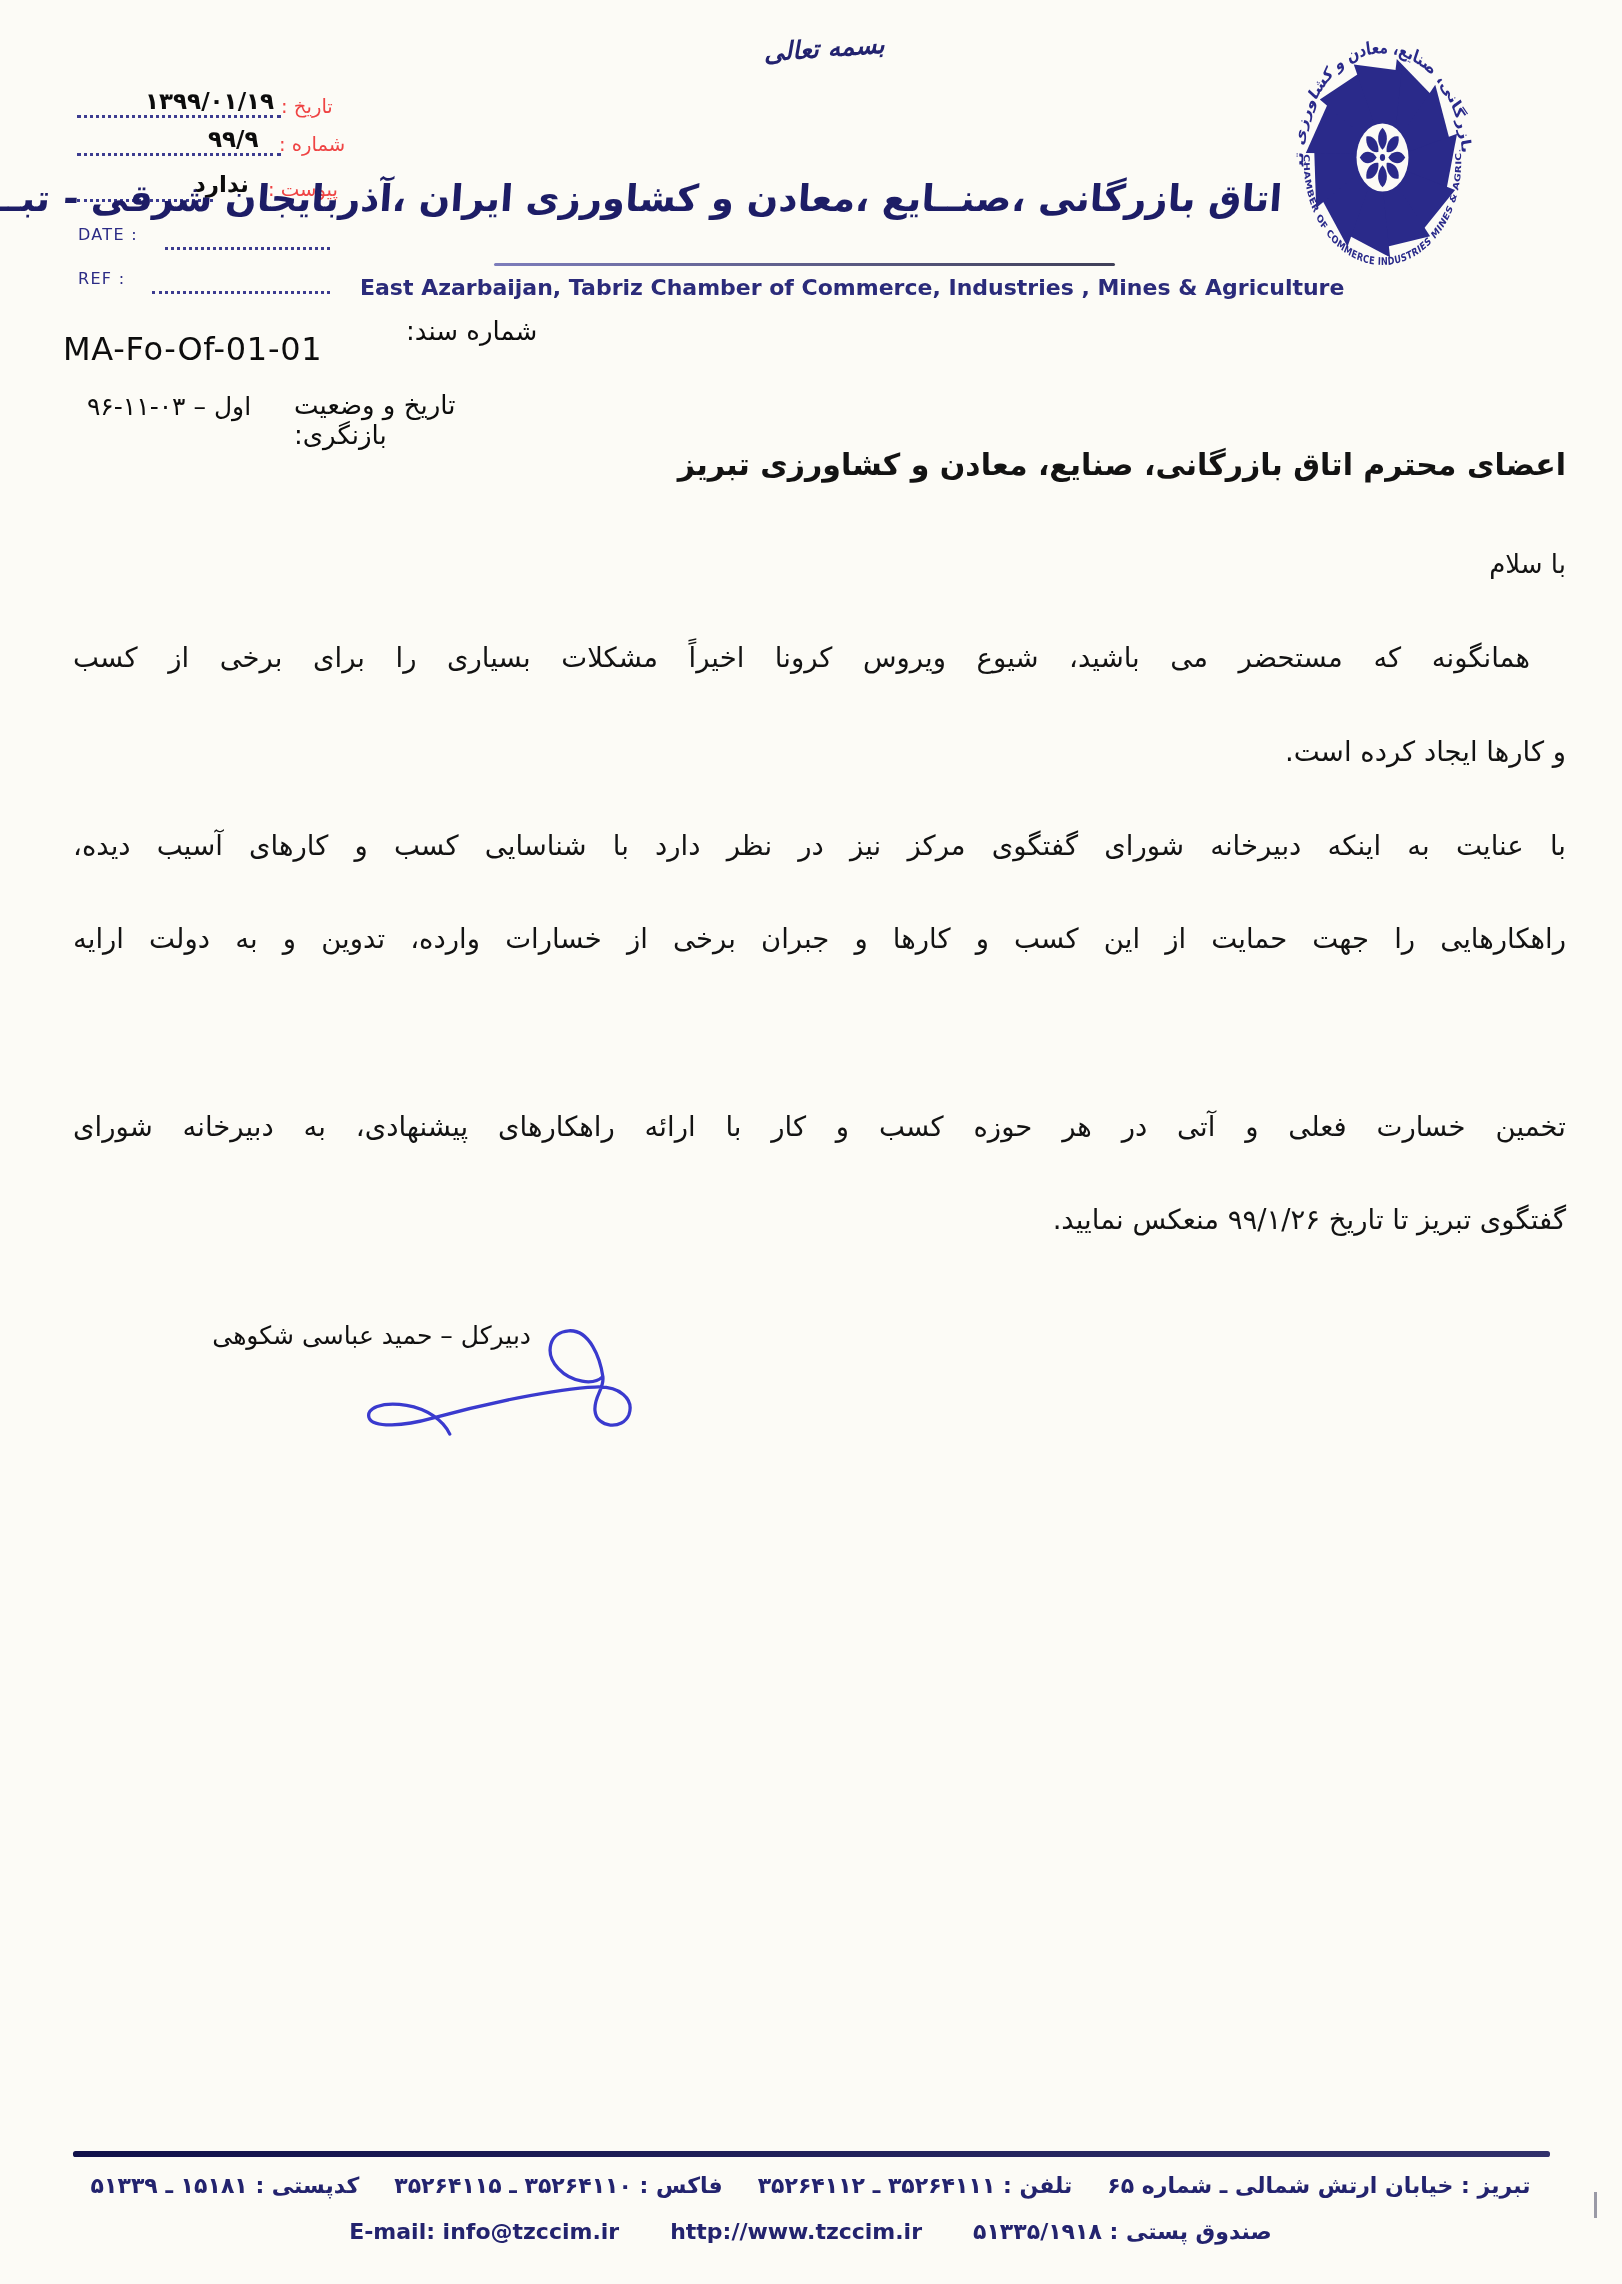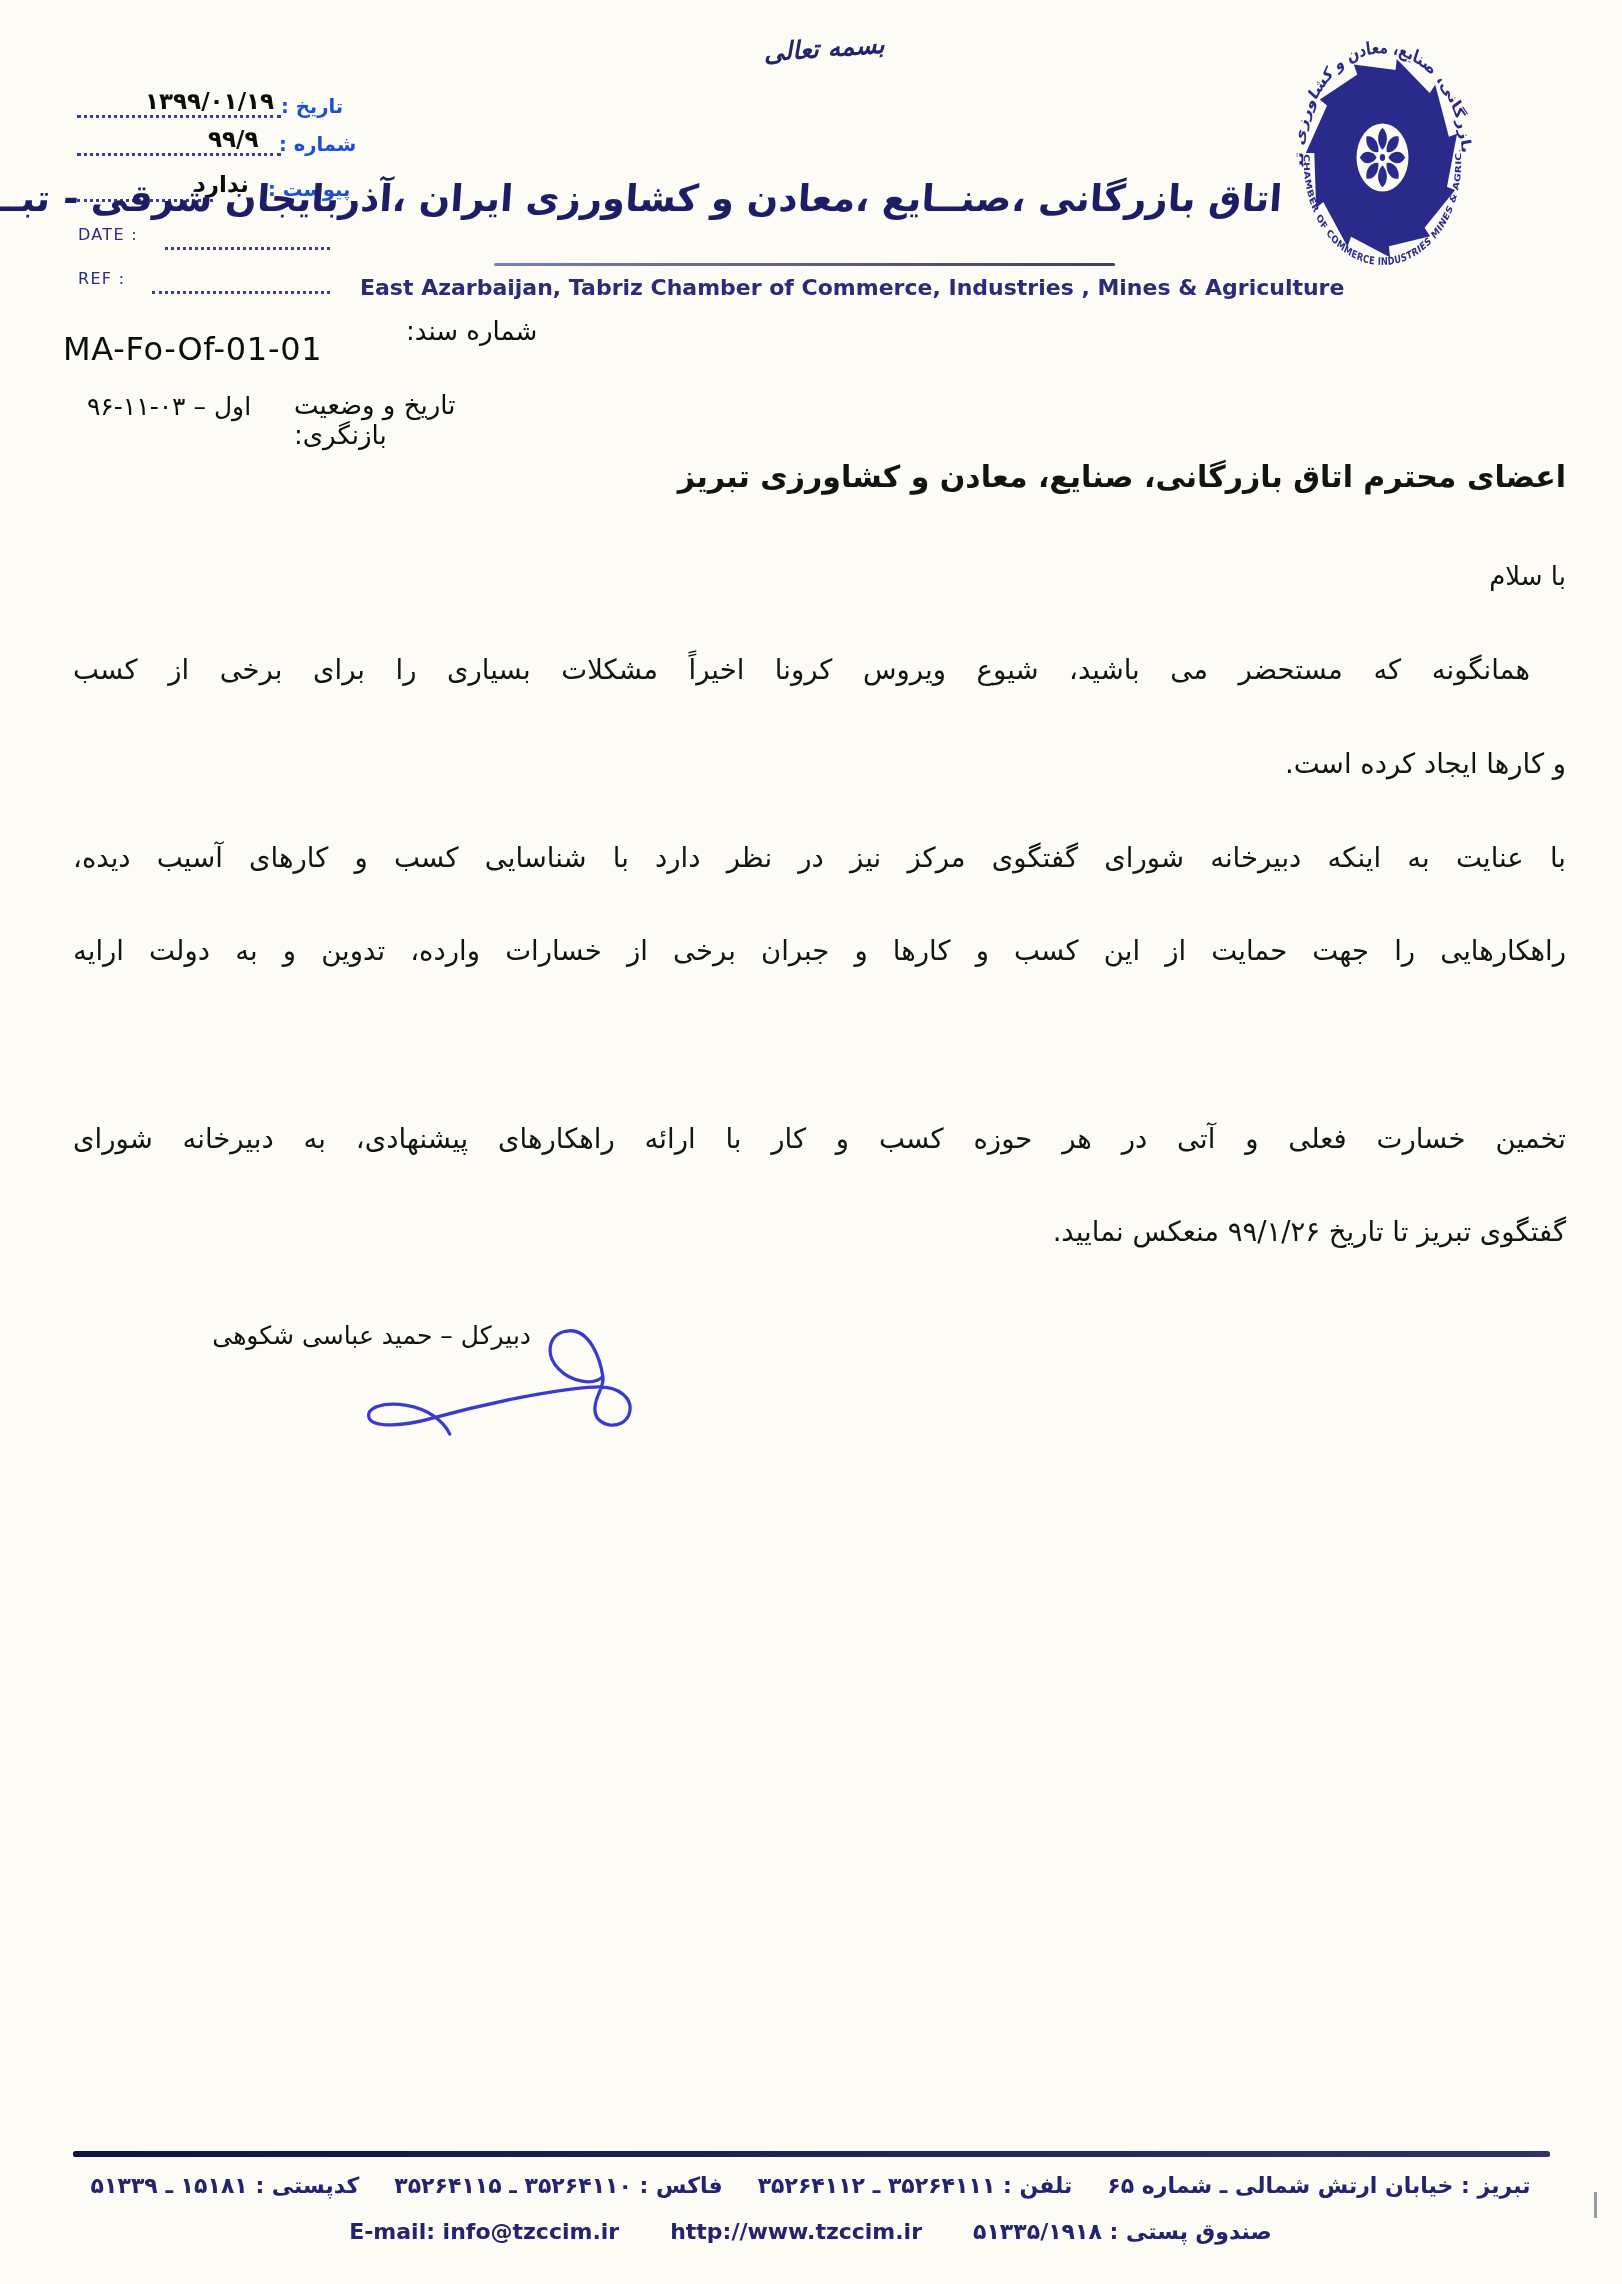--- a/index.html
+++ b/index.html
@@ -7,21 +7,21 @@
   .page {
     position:relative; width:1622px; height:2284px;
     background:#fcfbf6; overflow:hidden;
     font-family:"DejaVu Sans", sans-serif; color:#111;
   }
   .abs { position:absolute; }
   .rtl { direction:rtl; unicode-bidi:isolate; }
   .ltr { direction:ltr; unicode-bidi:isolate; }
 
   
-  .ref-label { font-weight:bold; font-size:19.6px; color:#1d4ed8; white-space:nowrap; }
+  .ref-label { font-weight:normal; font-size:19.6px; color:#ef4444; white-space:nowrap; }
   .dotline { border-bottom:3.3px dotted #3c3c90; height:0; }
   .ref-value { font-weight:bold; font-size:23px; color:#0c0c0c; white-space:nowrap; }
   .en-label { font-weight:normal; font-size:16px; color:#2b2b85; letter-spacing:1.3px; white-space:nowrap; }
 
   
   .bismillah {
     left:739px; top:34px; width:170px; text-align:center;
     font-size:25px; font-weight:bold; color:#23236f;
     transform:rotate(-4deg); font-style:italic;
   }
@@ -35,21 +35,21 @@
   .org-english { left:360px; top:275px; width:916px; text-align:center;
     font-size:22px; font-weight:bold; color:#2b2b7a; white-space:nowrap; }
 
   
   .form-code { left:63px; top:330px; font-size:32px; color:#0d0d0d; letter-spacing:0.7px; }
   .doc-number-label { left:406px; top:316px; width:179px; font-size:26px; text-align:left; color:#0d0d0d; }
   .revision-label { left:294px; top:390px; width:259px; font-size:26px; text-align:left; color:#0d0d0d; }
   .revision-value { left:82px; top:392px; width:174px; font-size:25px; text-align:center; color:#0d0d0d; }
 
   
-  .letter { left:73px; top:12px; width:1493px; height:2068px;text-decoration:underline; }
+  .letter { left:73px; top:0; width:1493px; height:2068px;text-decoration:underline; }
   .bline { position:absolute; left:0; right:0; font-size:27.5px; color:#131313;
     direction:rtl; white-space:nowrap; text-align:right; }
   .bline.just { white-space:normal; text-align:justify; text-align-last:justify; }
   .letter-title { top:447px; font-size:30px; font-weight:bold; white-space:nowrap; text-align:right; }
   .salutation { top:549px; font-size:26px; }
   .l0 { top:641px;  padding-right:36px; }
   .l1 { top:735px; }
   .l2 { top:829px; }
   .l3 { top:922px; }
   .l4 { top:1016px; }

